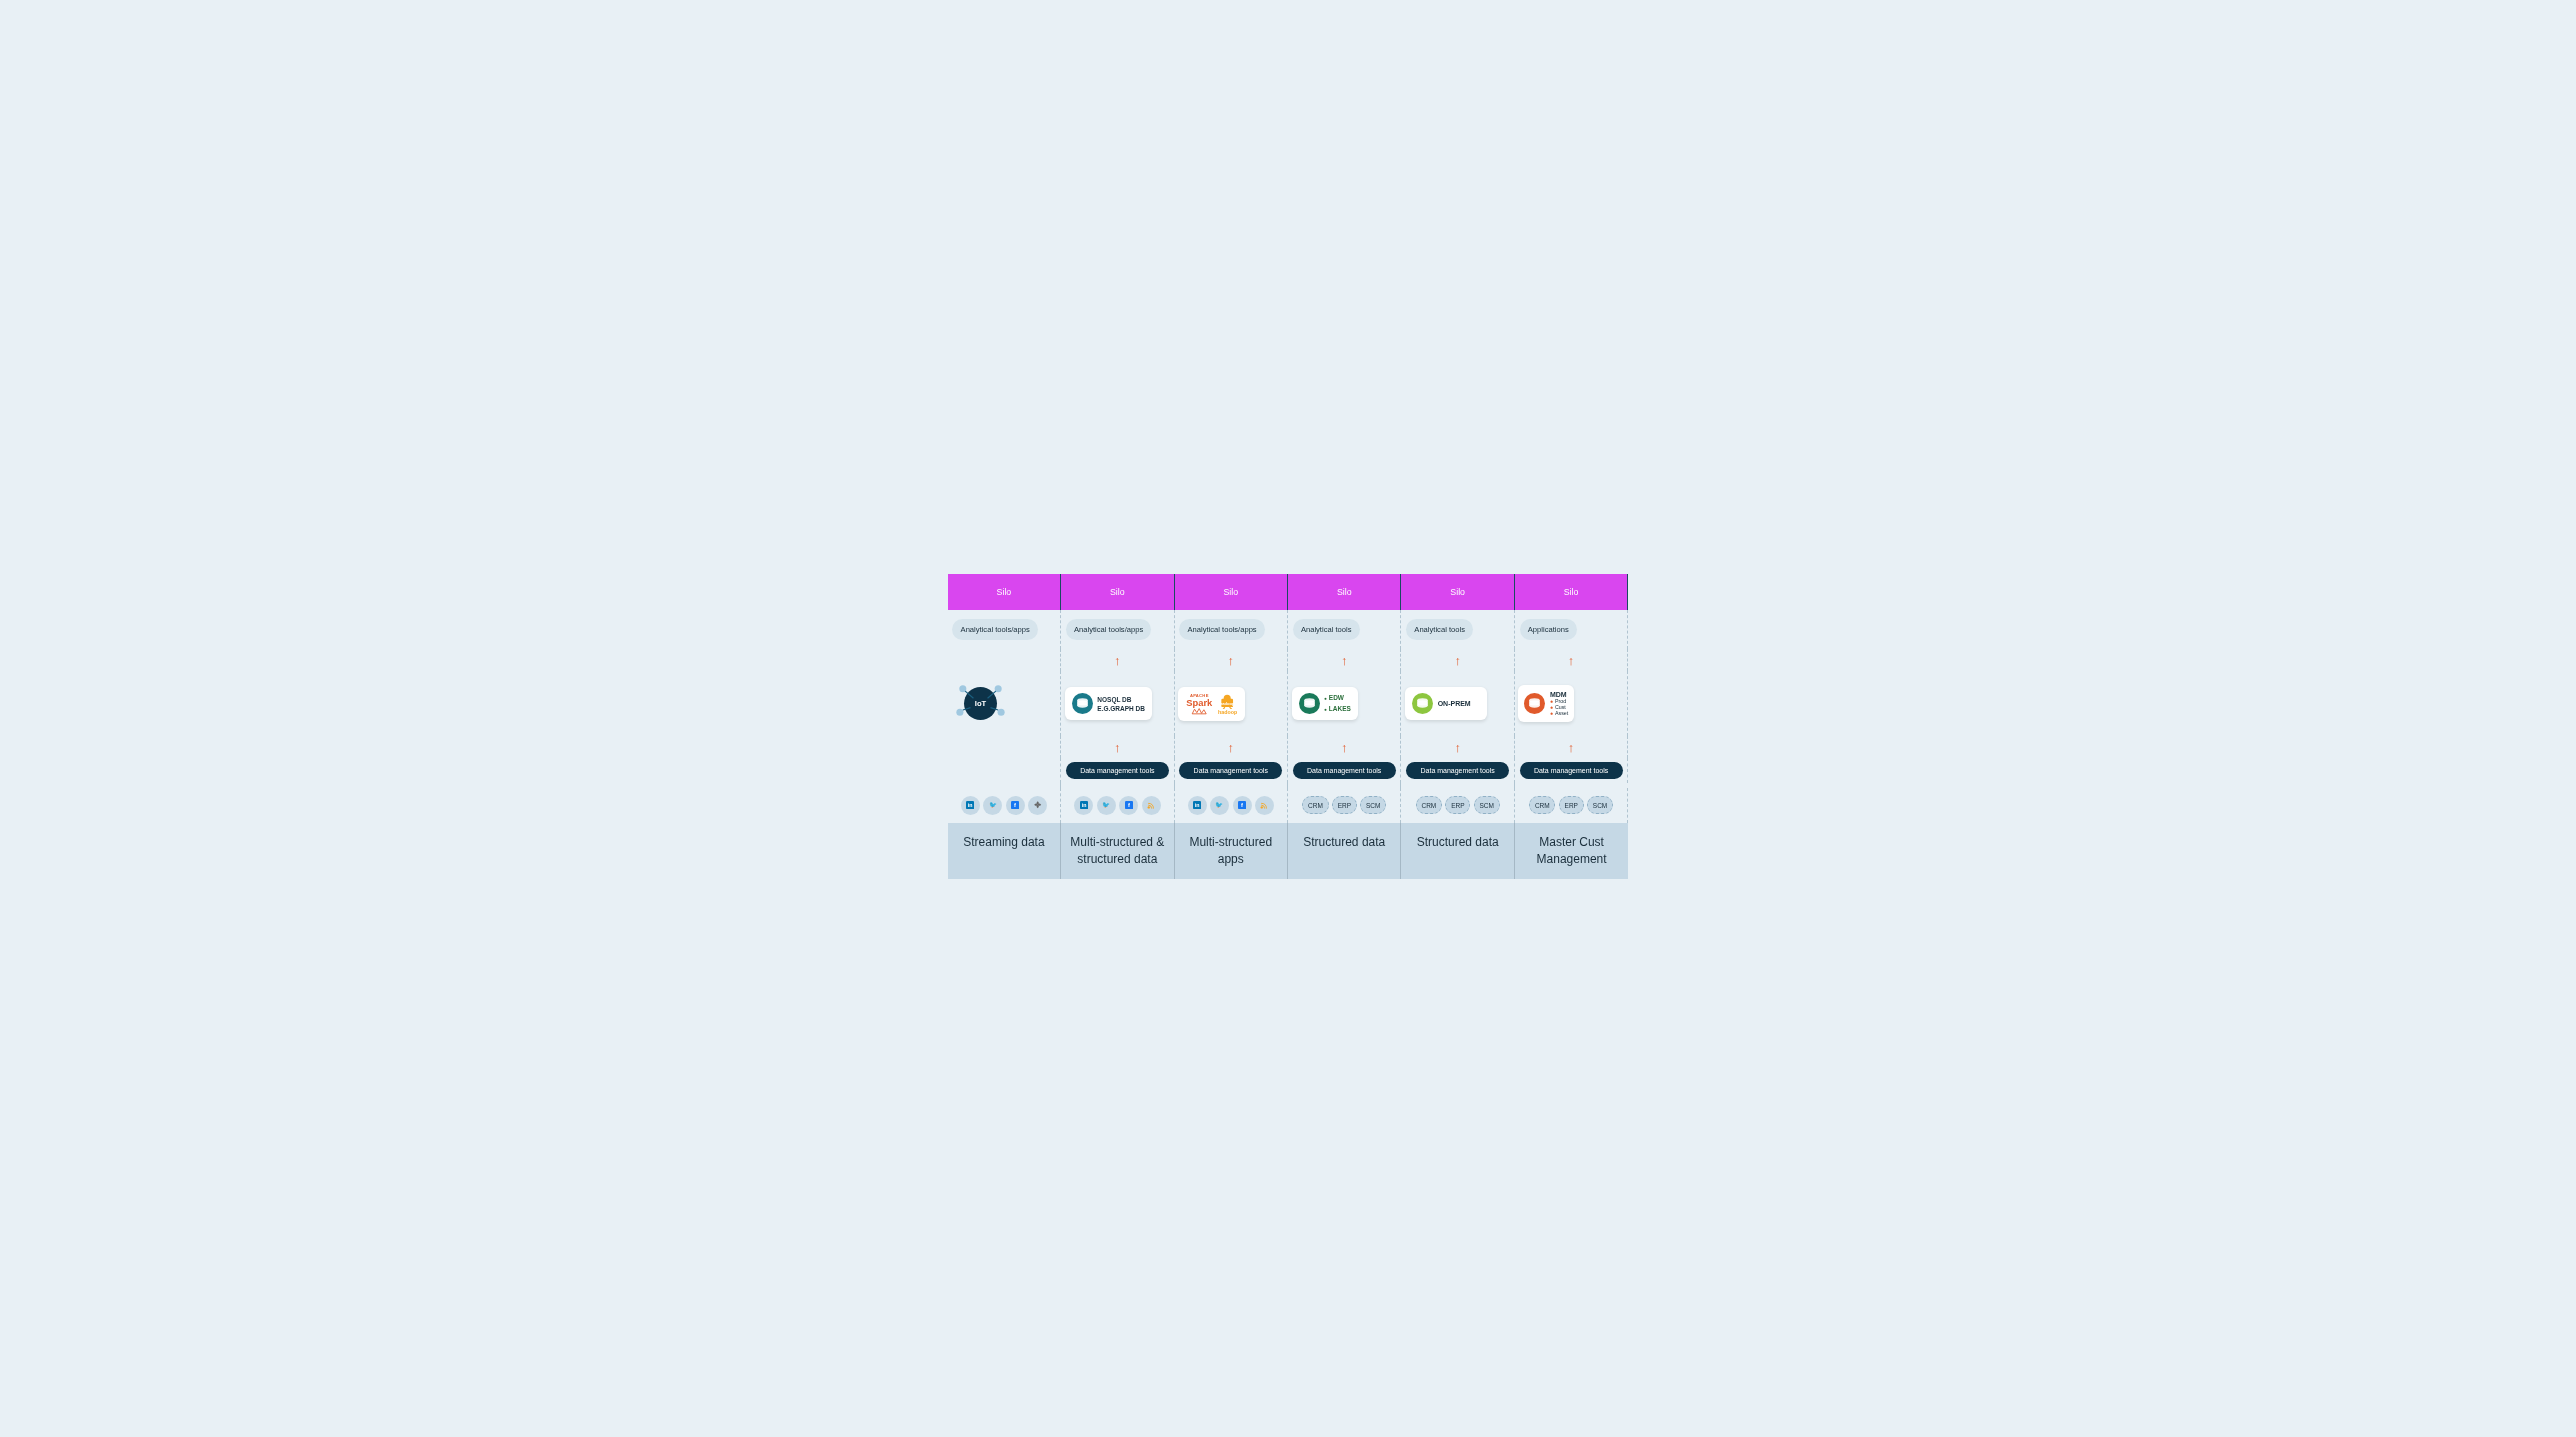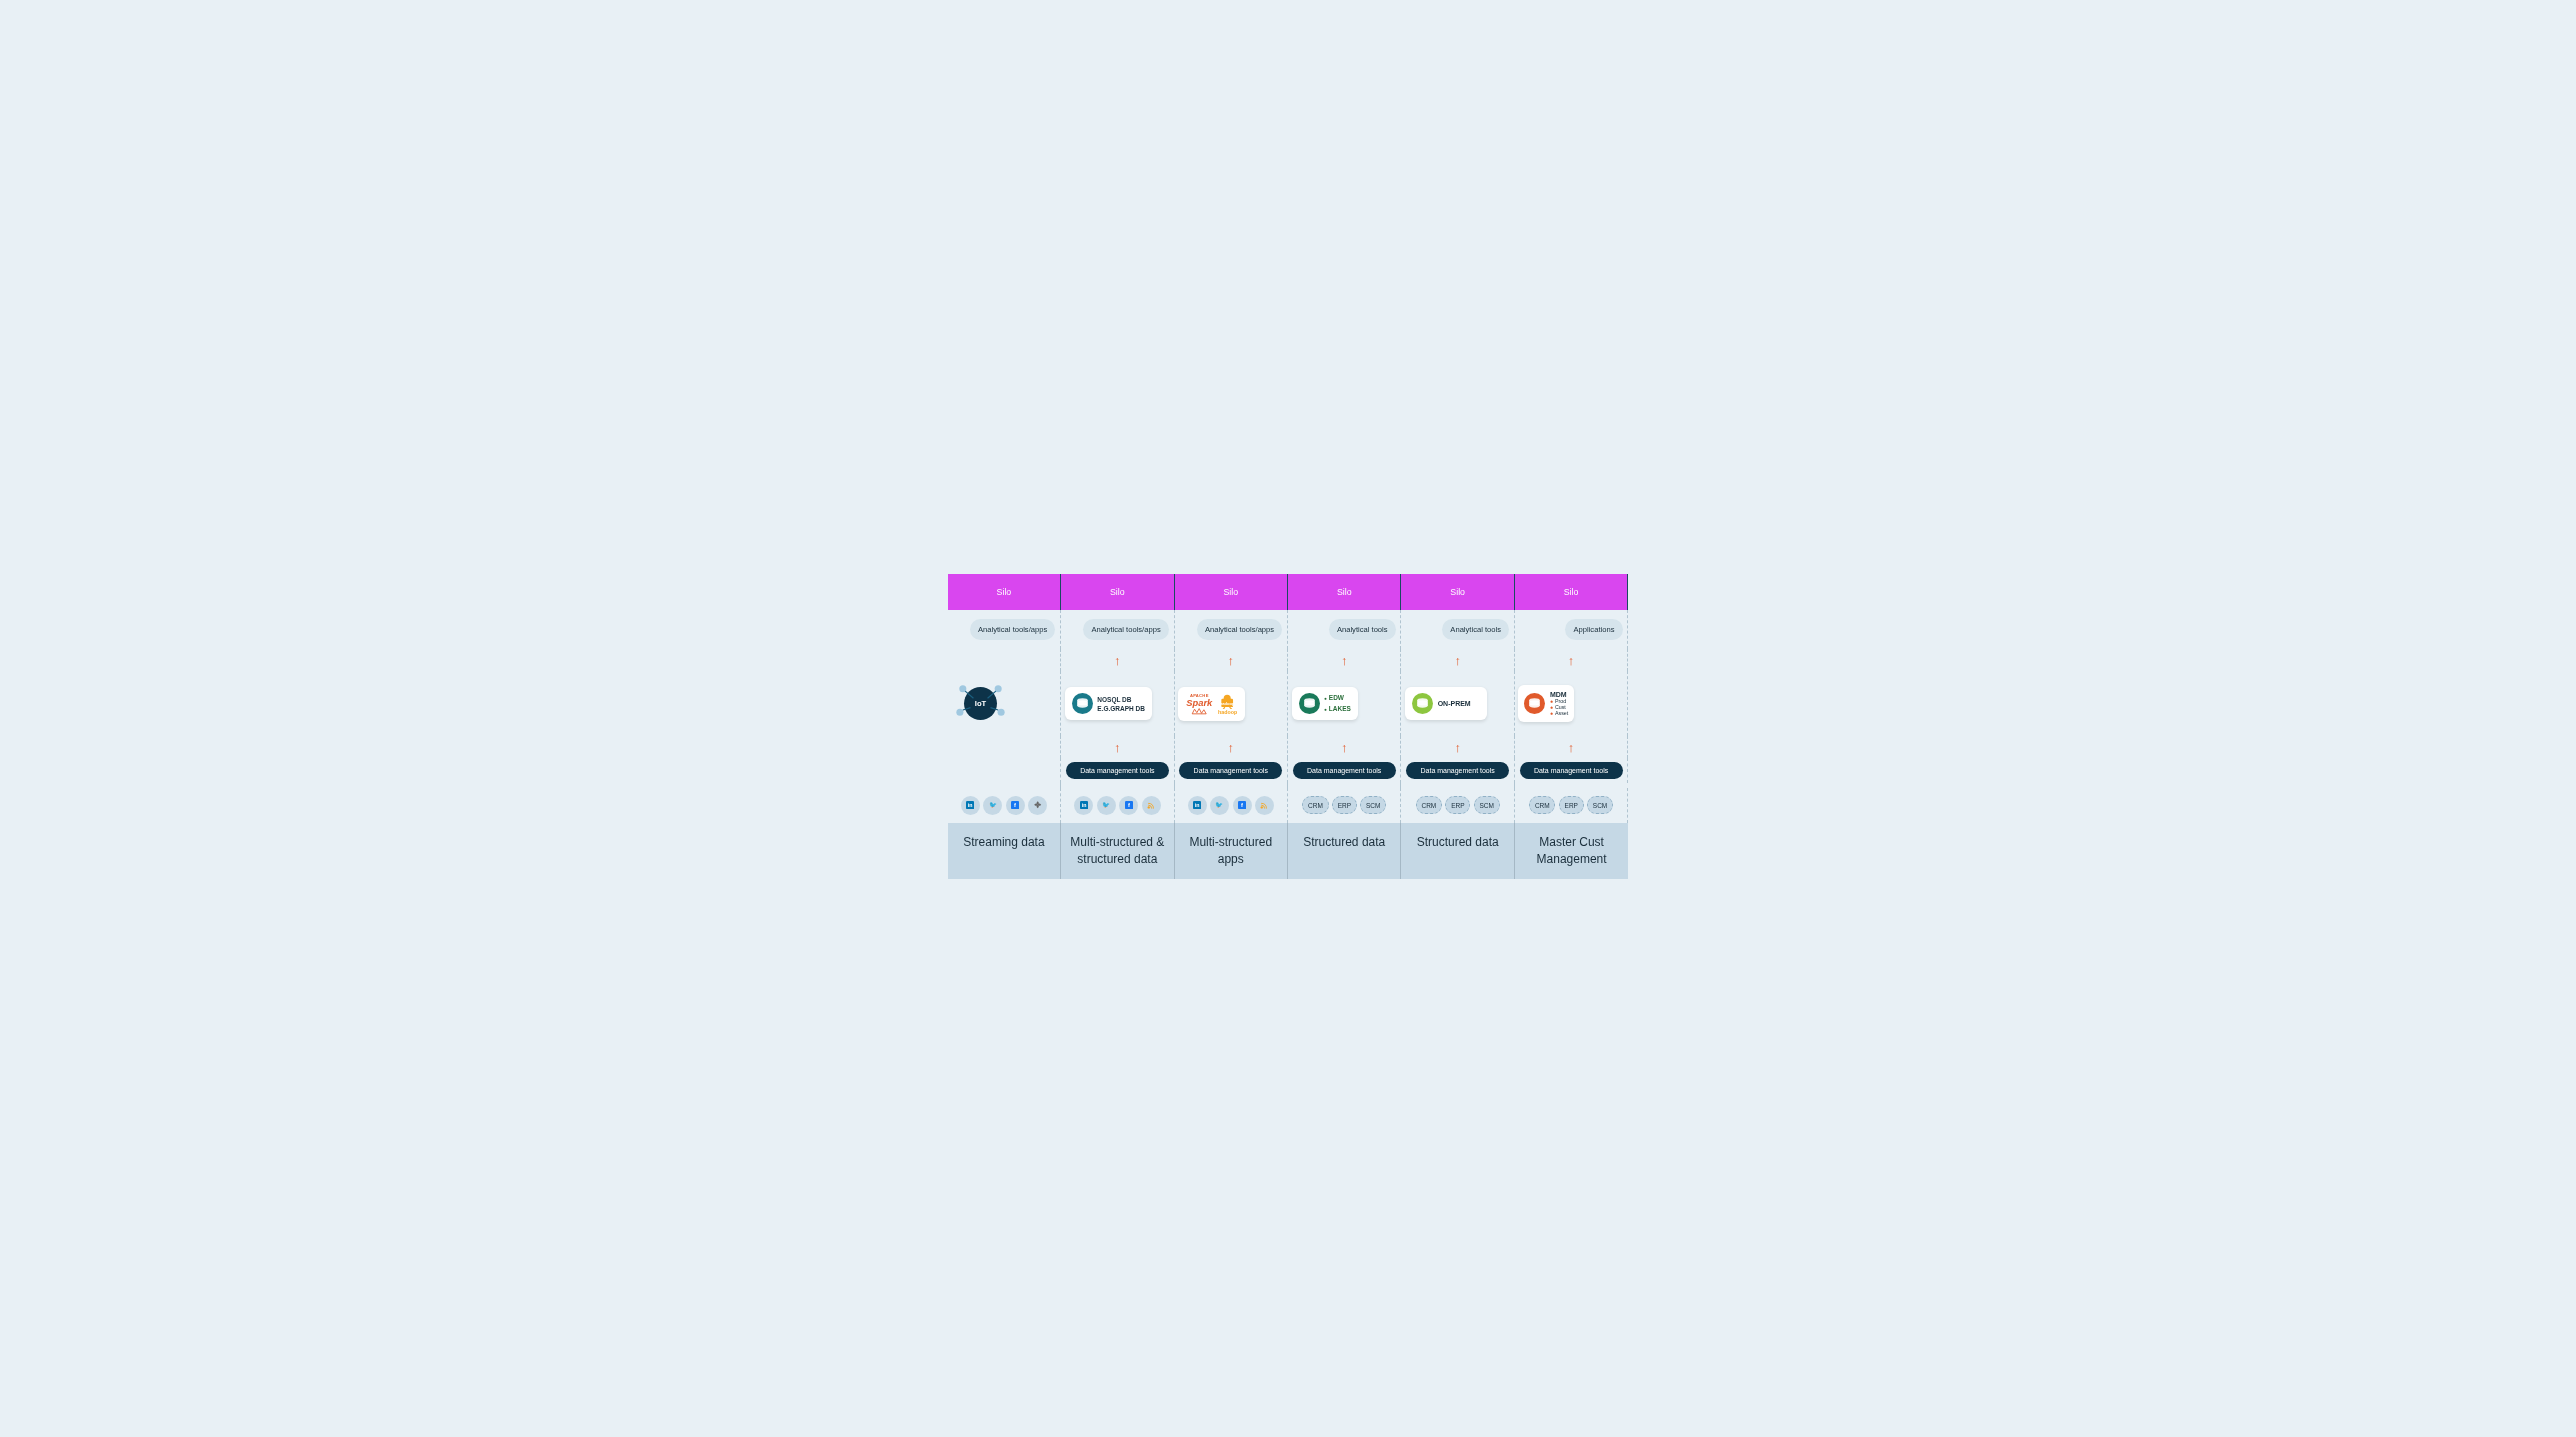--- a/index.html
+++ b/index.html
@@ -42,21 +42,21 @@
       font-weight: 500;
       border-right: 0.6px solid #1a4a60;
     }
     .silo-header:last-child { border-right: none; }
 
     
     .tools-row {
       padding: 9.4px 4.7px;
       display: flex;
       align-items: center;
-      justify-content: flex-end;
+      justify-content: flex-start;
       border-right: 0.6px dashed #b0c4d0;
     }
     .tools-row:last-child { border-right: none; }
     .tools-pill {
       background: #d6e4ec;
       border-radius: 17.6px;
       padding: 5.9px 8.2px;
       font-size: 7.6px;
       color: #1a2e3b;
       text-align: center;
@@ -283,21 +283,20 @@
 
     .apache-text {
       font-size: 4.1px;
       color: #e05a2b;
       font-weight: 600;
       letter-spacing: 0.3px;
     }
     .spark-main {
       font-size: 9.4px;
       font-weight: 900;
-      font-style: italic;
       color: #e05a2b;
       line-height: 1;
     }
   </style>
 </head>
 <body>
 
 <div class="container">
   <h1 class="main-title"></h1>
 

